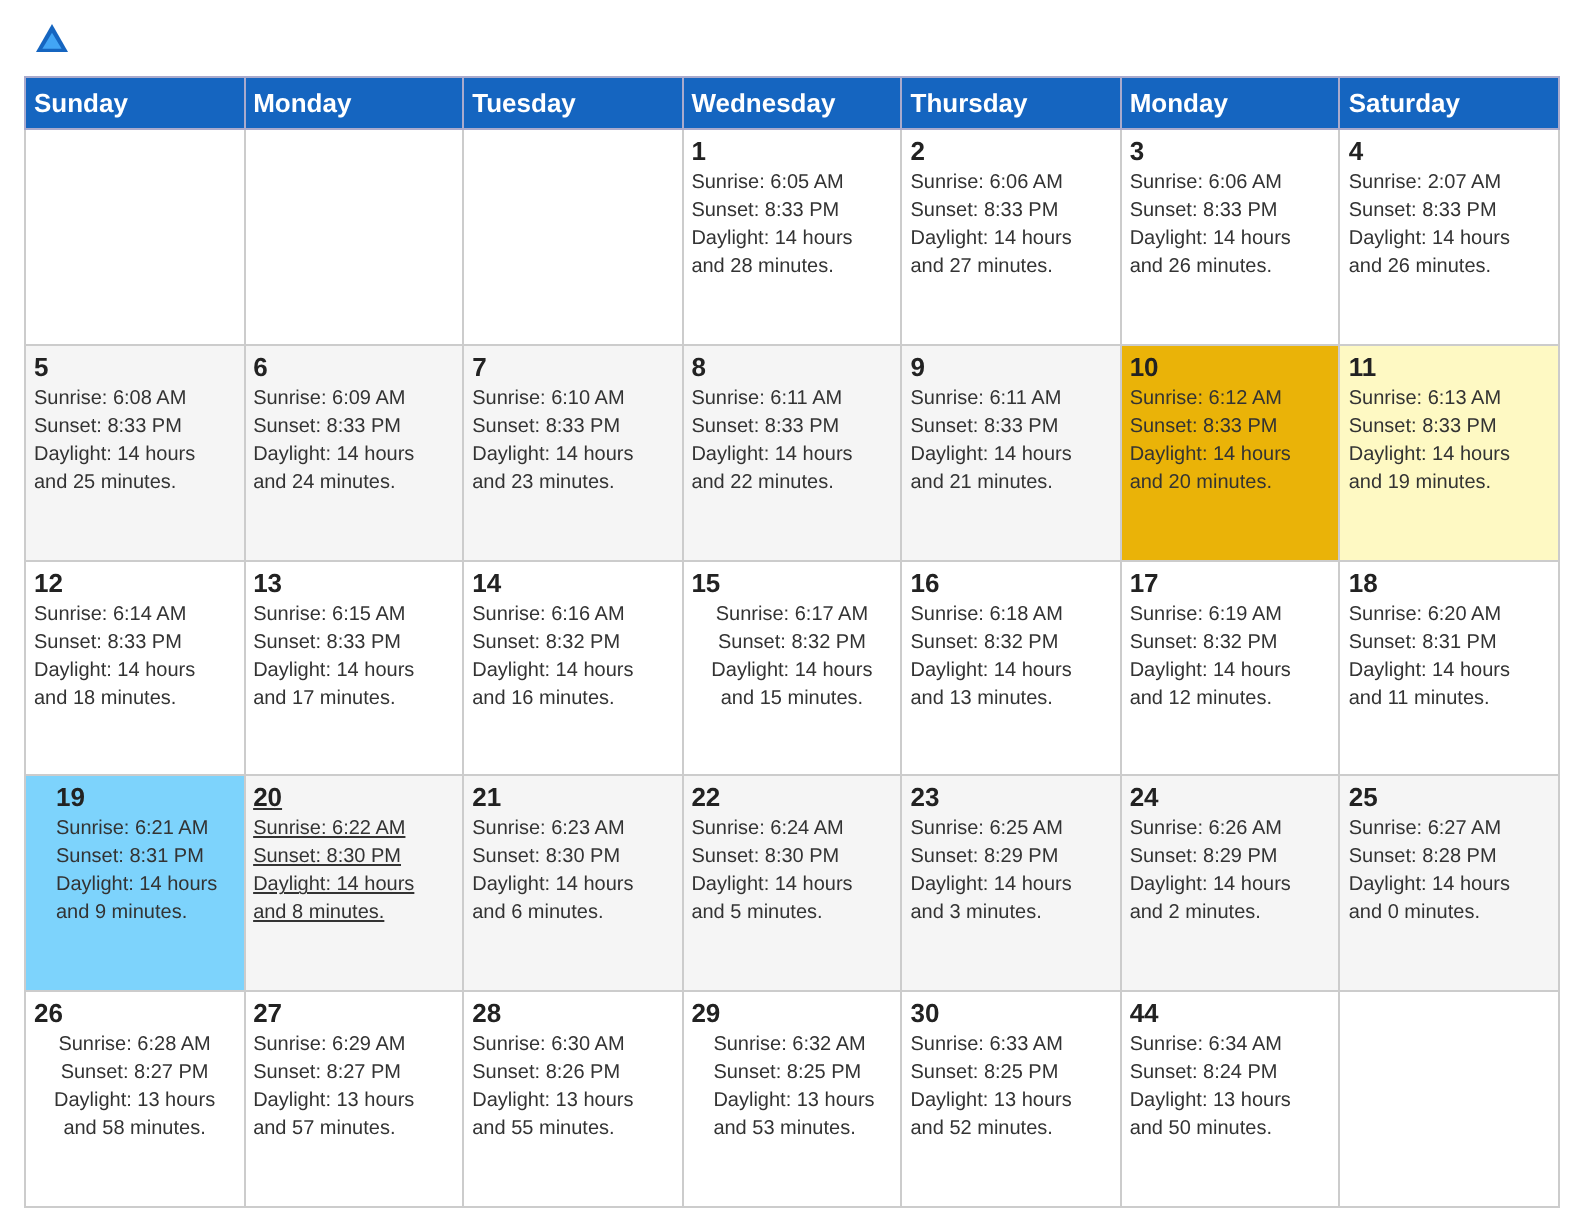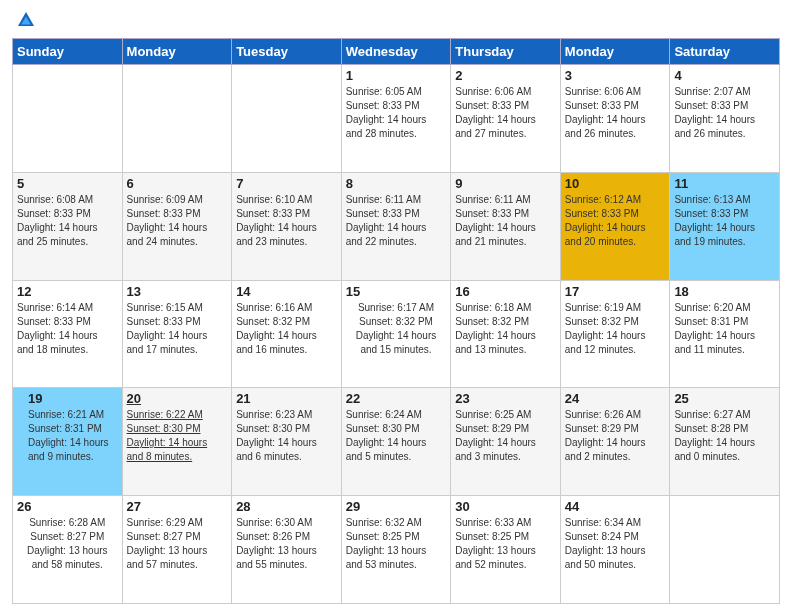--- a/index.html
+++ b/index.html
@@ -207,21 +207,21 @@
 Daylight: 14 hours
 and 21 minutes.</div>
           </td>
           <td style="background: #eab308;">
             <span class="day-number">10</span>
             <div class="day-info" style="white-space: pre-line;">Sunrise: 6:12 AM
 Sunset: 8:33 PM
 Daylight: 14 hours
 and 20 minutes.</div>
           </td>
-          <td style="background: #7dd3fc;">
+          <td style="background: #fef9c3;">
             <span class="day-number">11</span>
             <div class="day-info" style="white-space: pre-line;">Sunrise: 6:13 AM
 Sunset: 8:33 PM
 Daylight: 14 hours
 and 19 minutes.</div>
           </td>
         </tr>
         <tr>
           <td>
             <span class="day-number">12</span>
@@ -341,21 +341,21 @@
           </td>
           <td>
             <span class="day-number">28</span>
             <div class="day-info" style="white-space: pre-line;">Sunrise: 6:30 AM
 Sunset: 8:26 PM
 Daylight: 13 hours
 and 55 minutes.</div>
           </td>
           <td>
             <span class="day-number">29</span>
-            <div class="day-info" style="white-space: pre-line;">Sunrise: 6:32 AM
+            <div class="day-info" style="white-space: pre-line; margin-left: 11px;">Sunrise: 6:32 AM
 Sunset: 8:25 PM
 Daylight: 13 hours
 and 53 minutes.</div>
           </td>
           <td>
             <span class="day-number">30</span>
             <div class="day-info" style="white-space: pre-line;">Sunrise: 6:33 AM
 Sunset: 8:25 PM
 Daylight: 13 hours
 and 52 minutes.</div>

